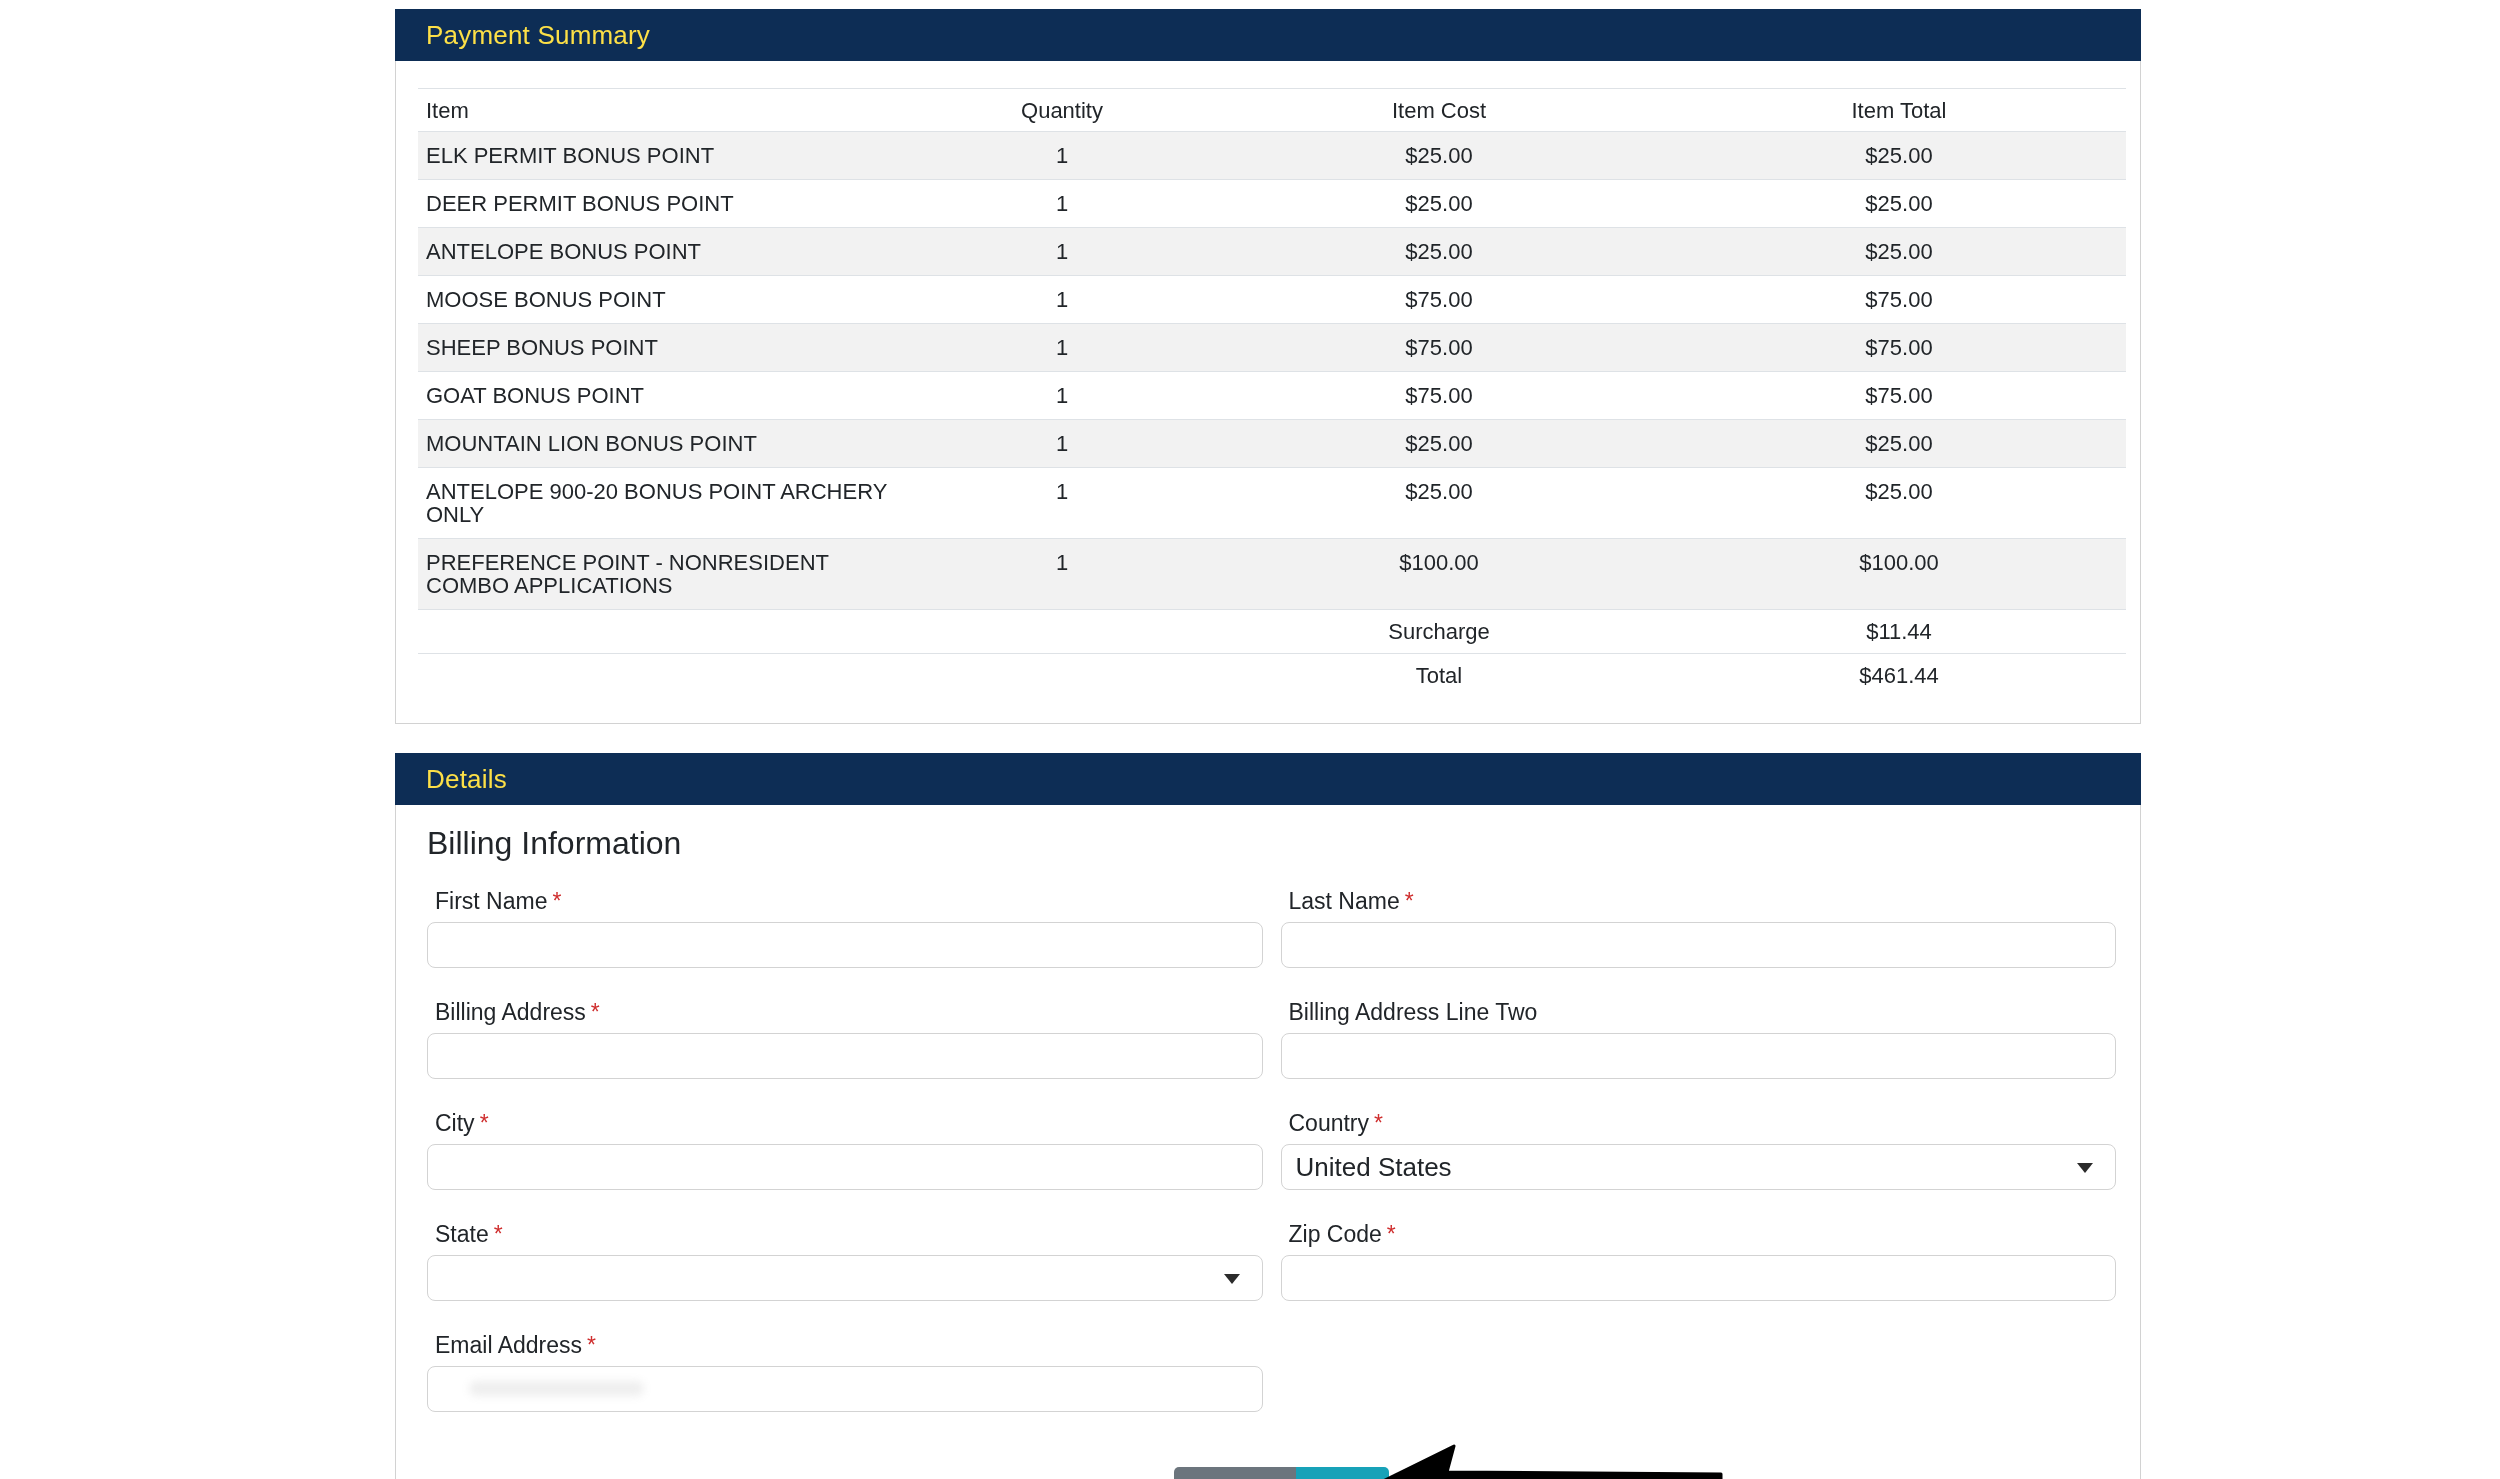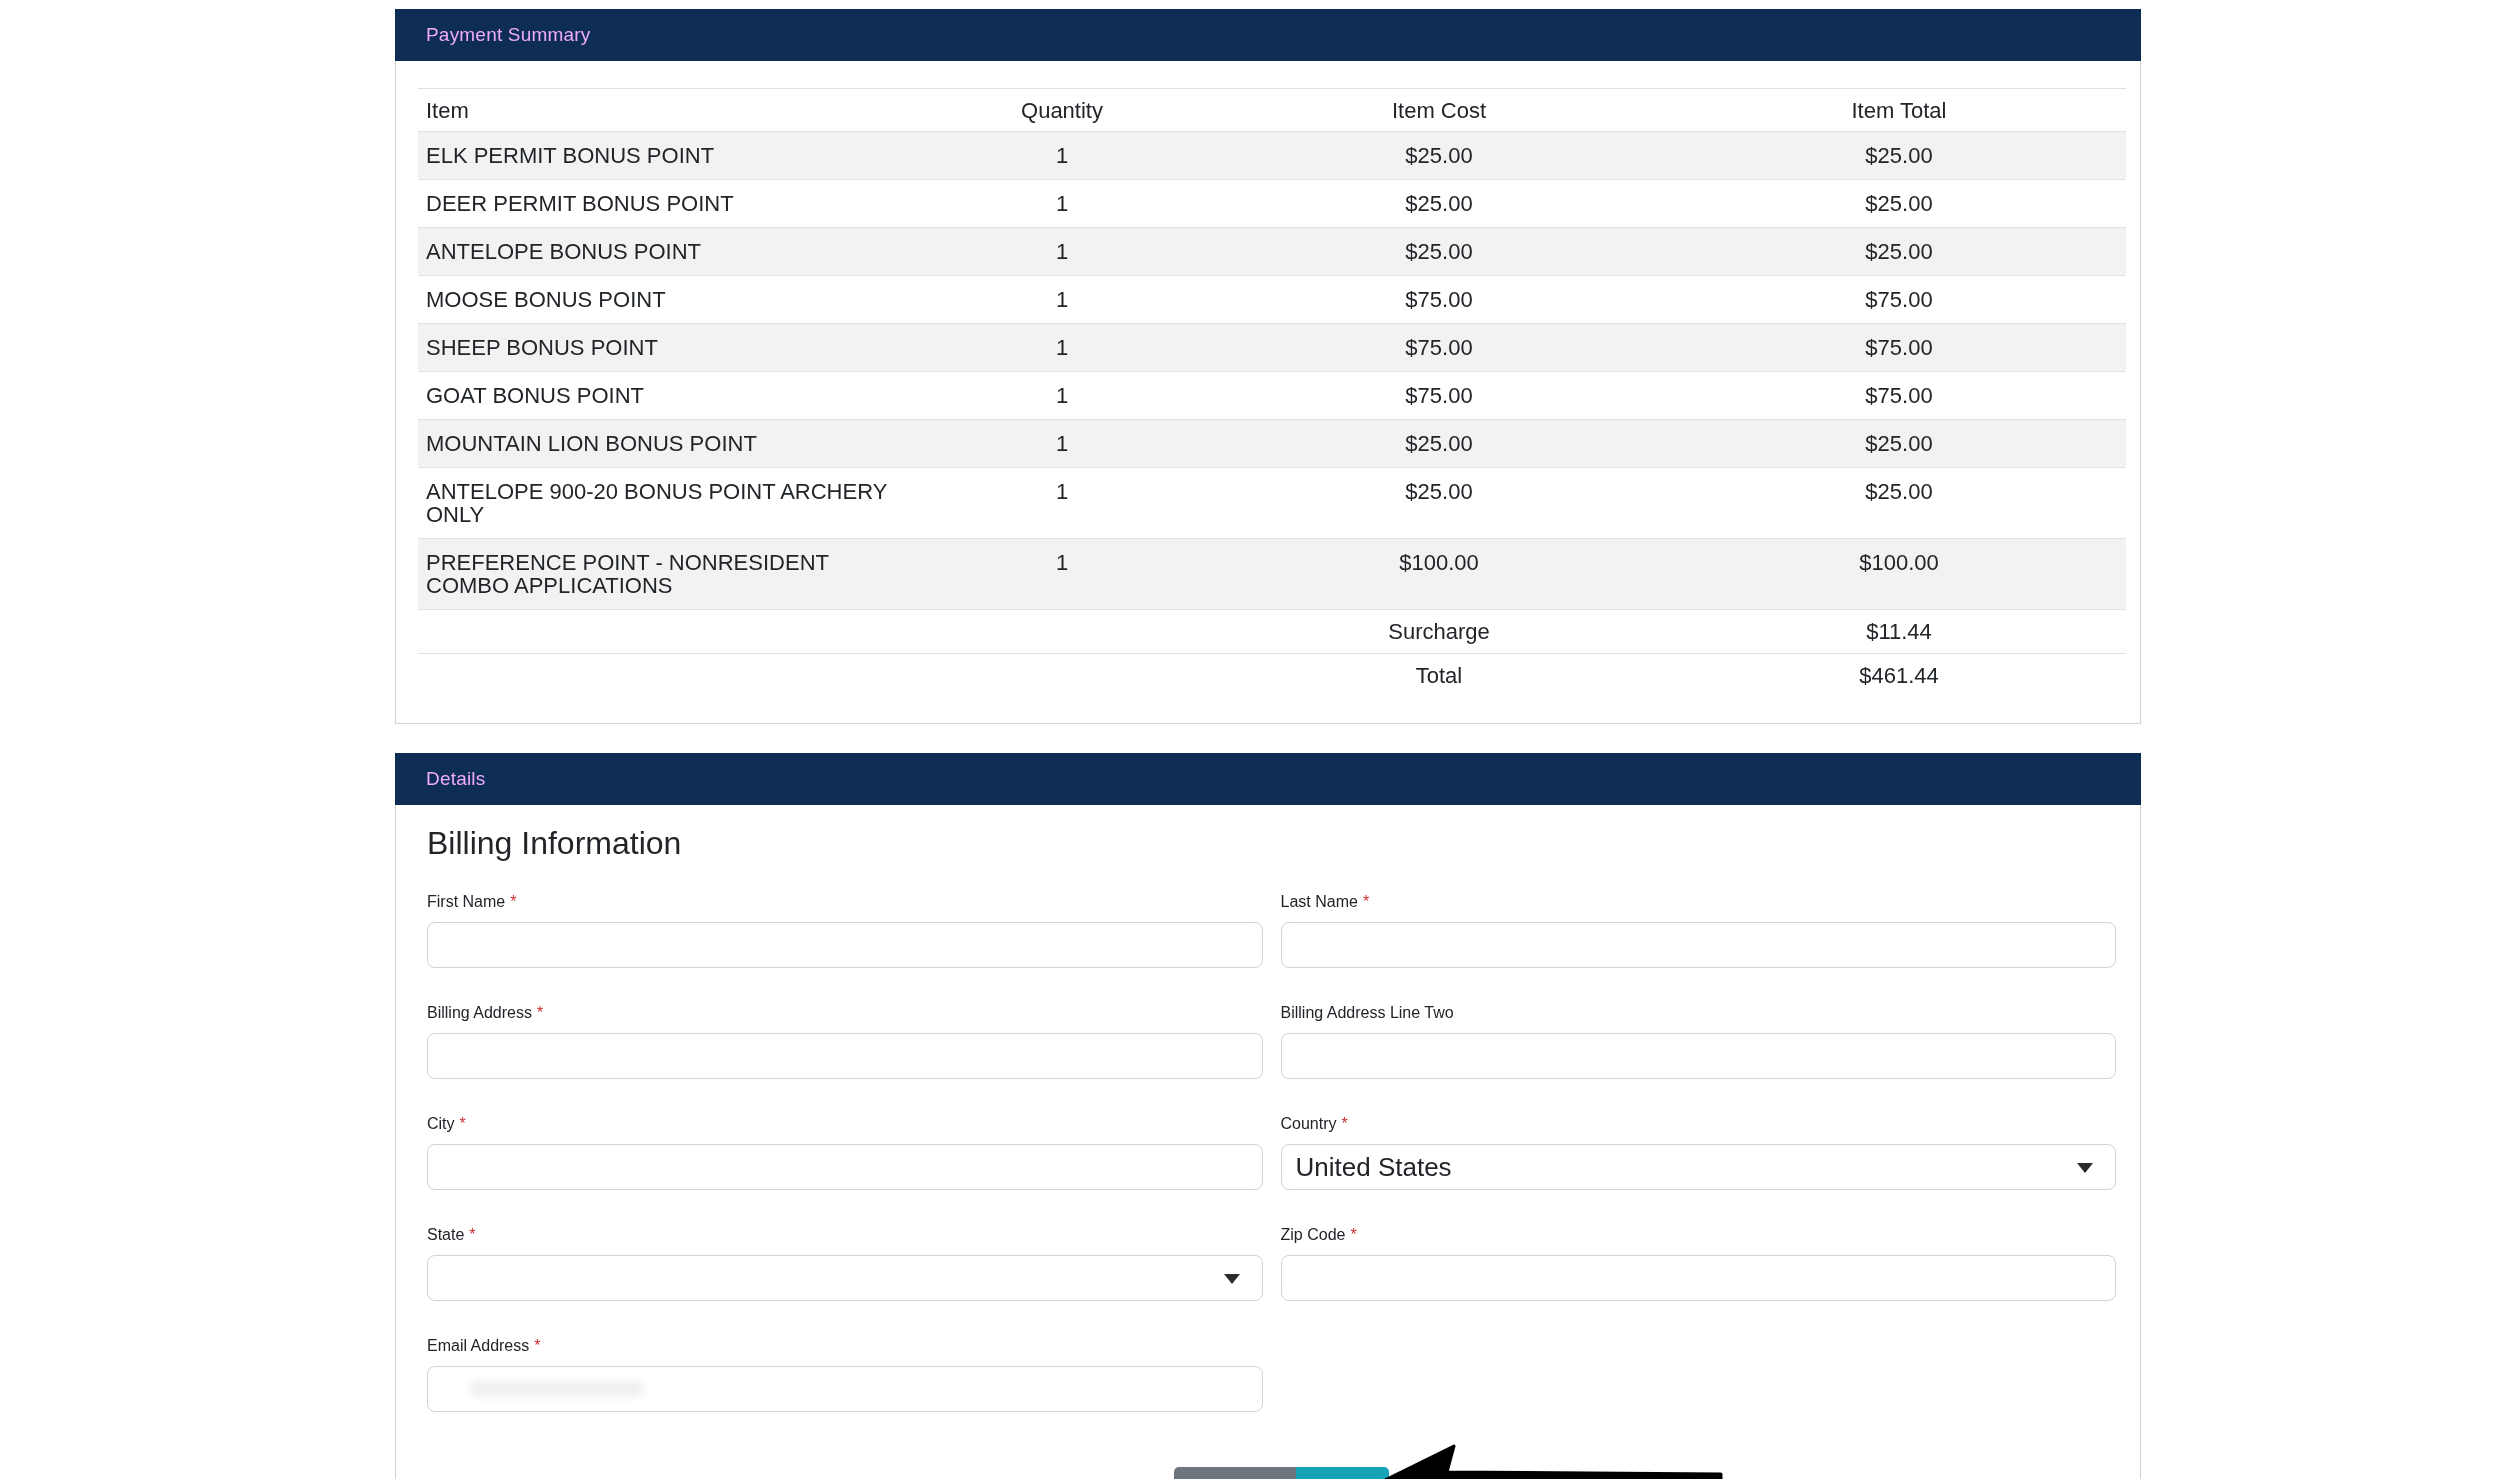--- a/index.html
+++ b/index.html
@@ -21,21 +21,21 @@
   .panel-payment { top:9px; height:715px; }
   .panel-details { top:753px; height:726px; border-bottom:none; }
 
   .panel-header {
     background:#0d2d55;
     height:52px;
     margin:-1px -1px 0 -1px;
     display:flex; align-items:center;
     padding:0 31px;
   }
-  .panel-title { color:#f0abfc; font-size:19px; letter-spacing:.2px; }
+  .panel-title { color:#fde047; font-size:26px; letter-spacing:.2px; }
 
   
   table.summary {
     border-collapse:collapse; table-layout:fixed;
     margin:27px 16px 0 22px;
     width:1708px;
     border-top:1px solid #dee2e6;
     font-size:22px;
   }
   table.summary col.c-item  { width:500px; }
@@ -67,21 +67,21 @@
   
   .details-body { padding:22px 24px 0 31px; position:relative; height:672px; }
   .section-heading { font-size:32px; font-weight:400; margin:0 0 30px 0; line-height:32px; }
 
   .form-grid {
     display:grid;
     grid-template-columns:1fr 1fr;
     column-gap:18px;
   }
   .field { margin-bottom:32px; position:relative; }
-  .field label { display:block; font-size:16px; line-height:25px; margin-bottom:8px; }
+  .field label { display:block; font-size:23px; line-height:25px; margin-bottom:8px;margin-left:8px; }
   .req { color:#cf2e2e; margin-left:5px; }
 
   .text-input, .select-input {
     width:100%; height:46px;
     border:1px solid #d3d3d3; border-radius:8px;
     background:#fff;
     font-family:inherit; font-size:26px; color:#212529;
     padding:0 14px;
     outline:none;
   }

